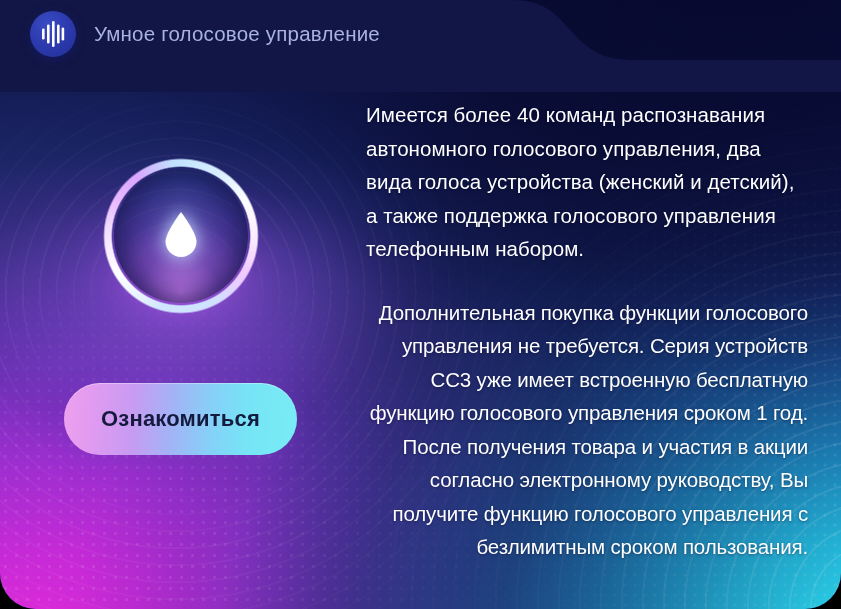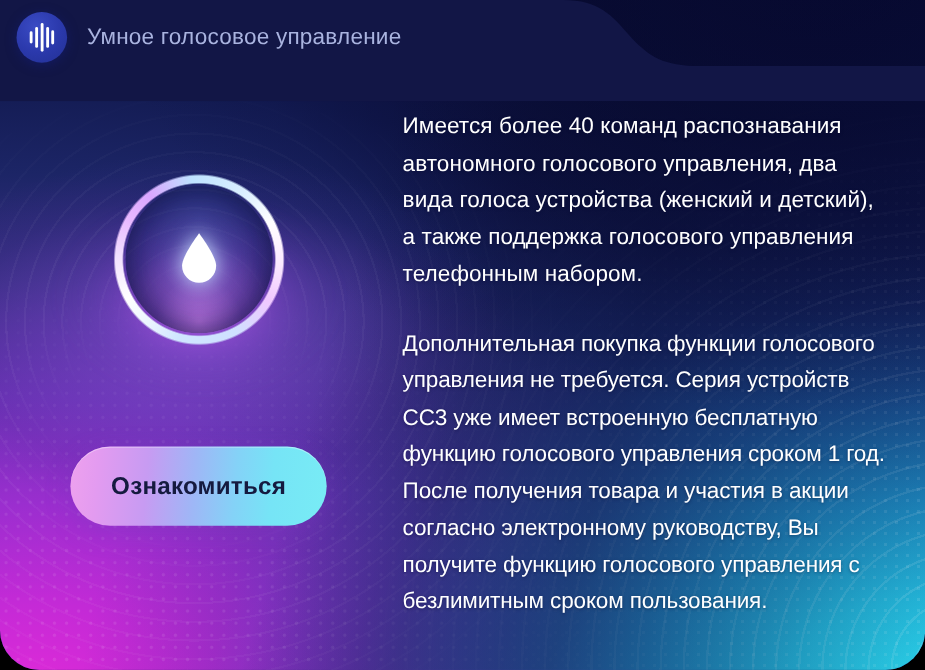--- a/index.html
+++ b/index.html
@@ -79,21 +79,21 @@
   #header-band{
     position:absolute;left:0;top:0;width:841px;height:92px;
     pointer-events:none;
   }
   #header-band svg{display:block;width:841px;height:92px;}
 
   #header{
     position:absolute;left:0;top:0;
     height:68px;width:560px;
     display:flex;align-items:center;
-    padding-left:15px;
+    padding-left:30px;
     box-sizing:border-box;
   }
   #header-icon{
     width:46px;height:46px;border-radius:50%;
     background:radial-gradient(circle at 38% 30%, #3a4bc4 0%, #2b39ac 52%, #223094 100%);
     box-shadow:0 2px 10px rgba(20,30,120,.55);
     display:flex;align-items:center;justify-content:center;
     flex:0 0 auto;
   }
   #header-icon svg{display:block;}
@@ -142,21 +142,21 @@
   }
   
   #orb-drop{
     position:absolute;left:50%;top:50%;
     transform:translate(-50%,-52%);
     width:40px;height:48px;
   }
   #orb-drop svg{display:block;filter:drop-shadow(0 0 8px rgba(200,220,255,.9)) drop-shadow(0 0 16px rgba(170,200,255,.5));}
 
   #cta-button{
-    position:absolute;left:64px;top:406px;
+    position:absolute;left:64px;top:383px;
     width:233px;height:72px;
     border:0;border-radius:36px;
     background:linear-gradient(95deg,#eea1ee 0%, #e39bf0 11%, #c79bf2 30%, #9fb6f6 48%, #84d2f7 64%, #76e4f6 78%, #78ecf5 100%);
     color:#151a3f;
     font-family:"Liberation Sans","DejaVu Sans",sans-serif;
     font-size:22px;font-weight:700;letter-spacing:.2px;
     cursor:pointer;
     box-shadow:0 6px 22px rgba(120,60,190,.34), 0 1px 0 rgba(255,255,255,.35) inset;
   }
 
@@ -168,21 +168,21 @@
   }
   .para{
     margin:0;
     color:#ffffff;
     font-size:20.5px;
     line-height:33.5px;
     letter-spacing:.05px;
     text-shadow:0 1px 3px rgba(8,12,48,.45);
   }
   .para + .para{margin-top:30px;}
-  .para.tight{letter-spacing:-.15px;}
+  .para.tight{letter-spacing:-.15px;text-align:right;}
 </style>
 </head>
 <body>
 
 <div id="card">
 
   <div class="bg-layer" id="bg-base"></div>
   <div class="bg-layer" id="bg-cyan"></div>
   <div class="bg-layer" id="bg-navy-tr"></div>
   <div class="bg-layer" id="bg-violet"></div>

